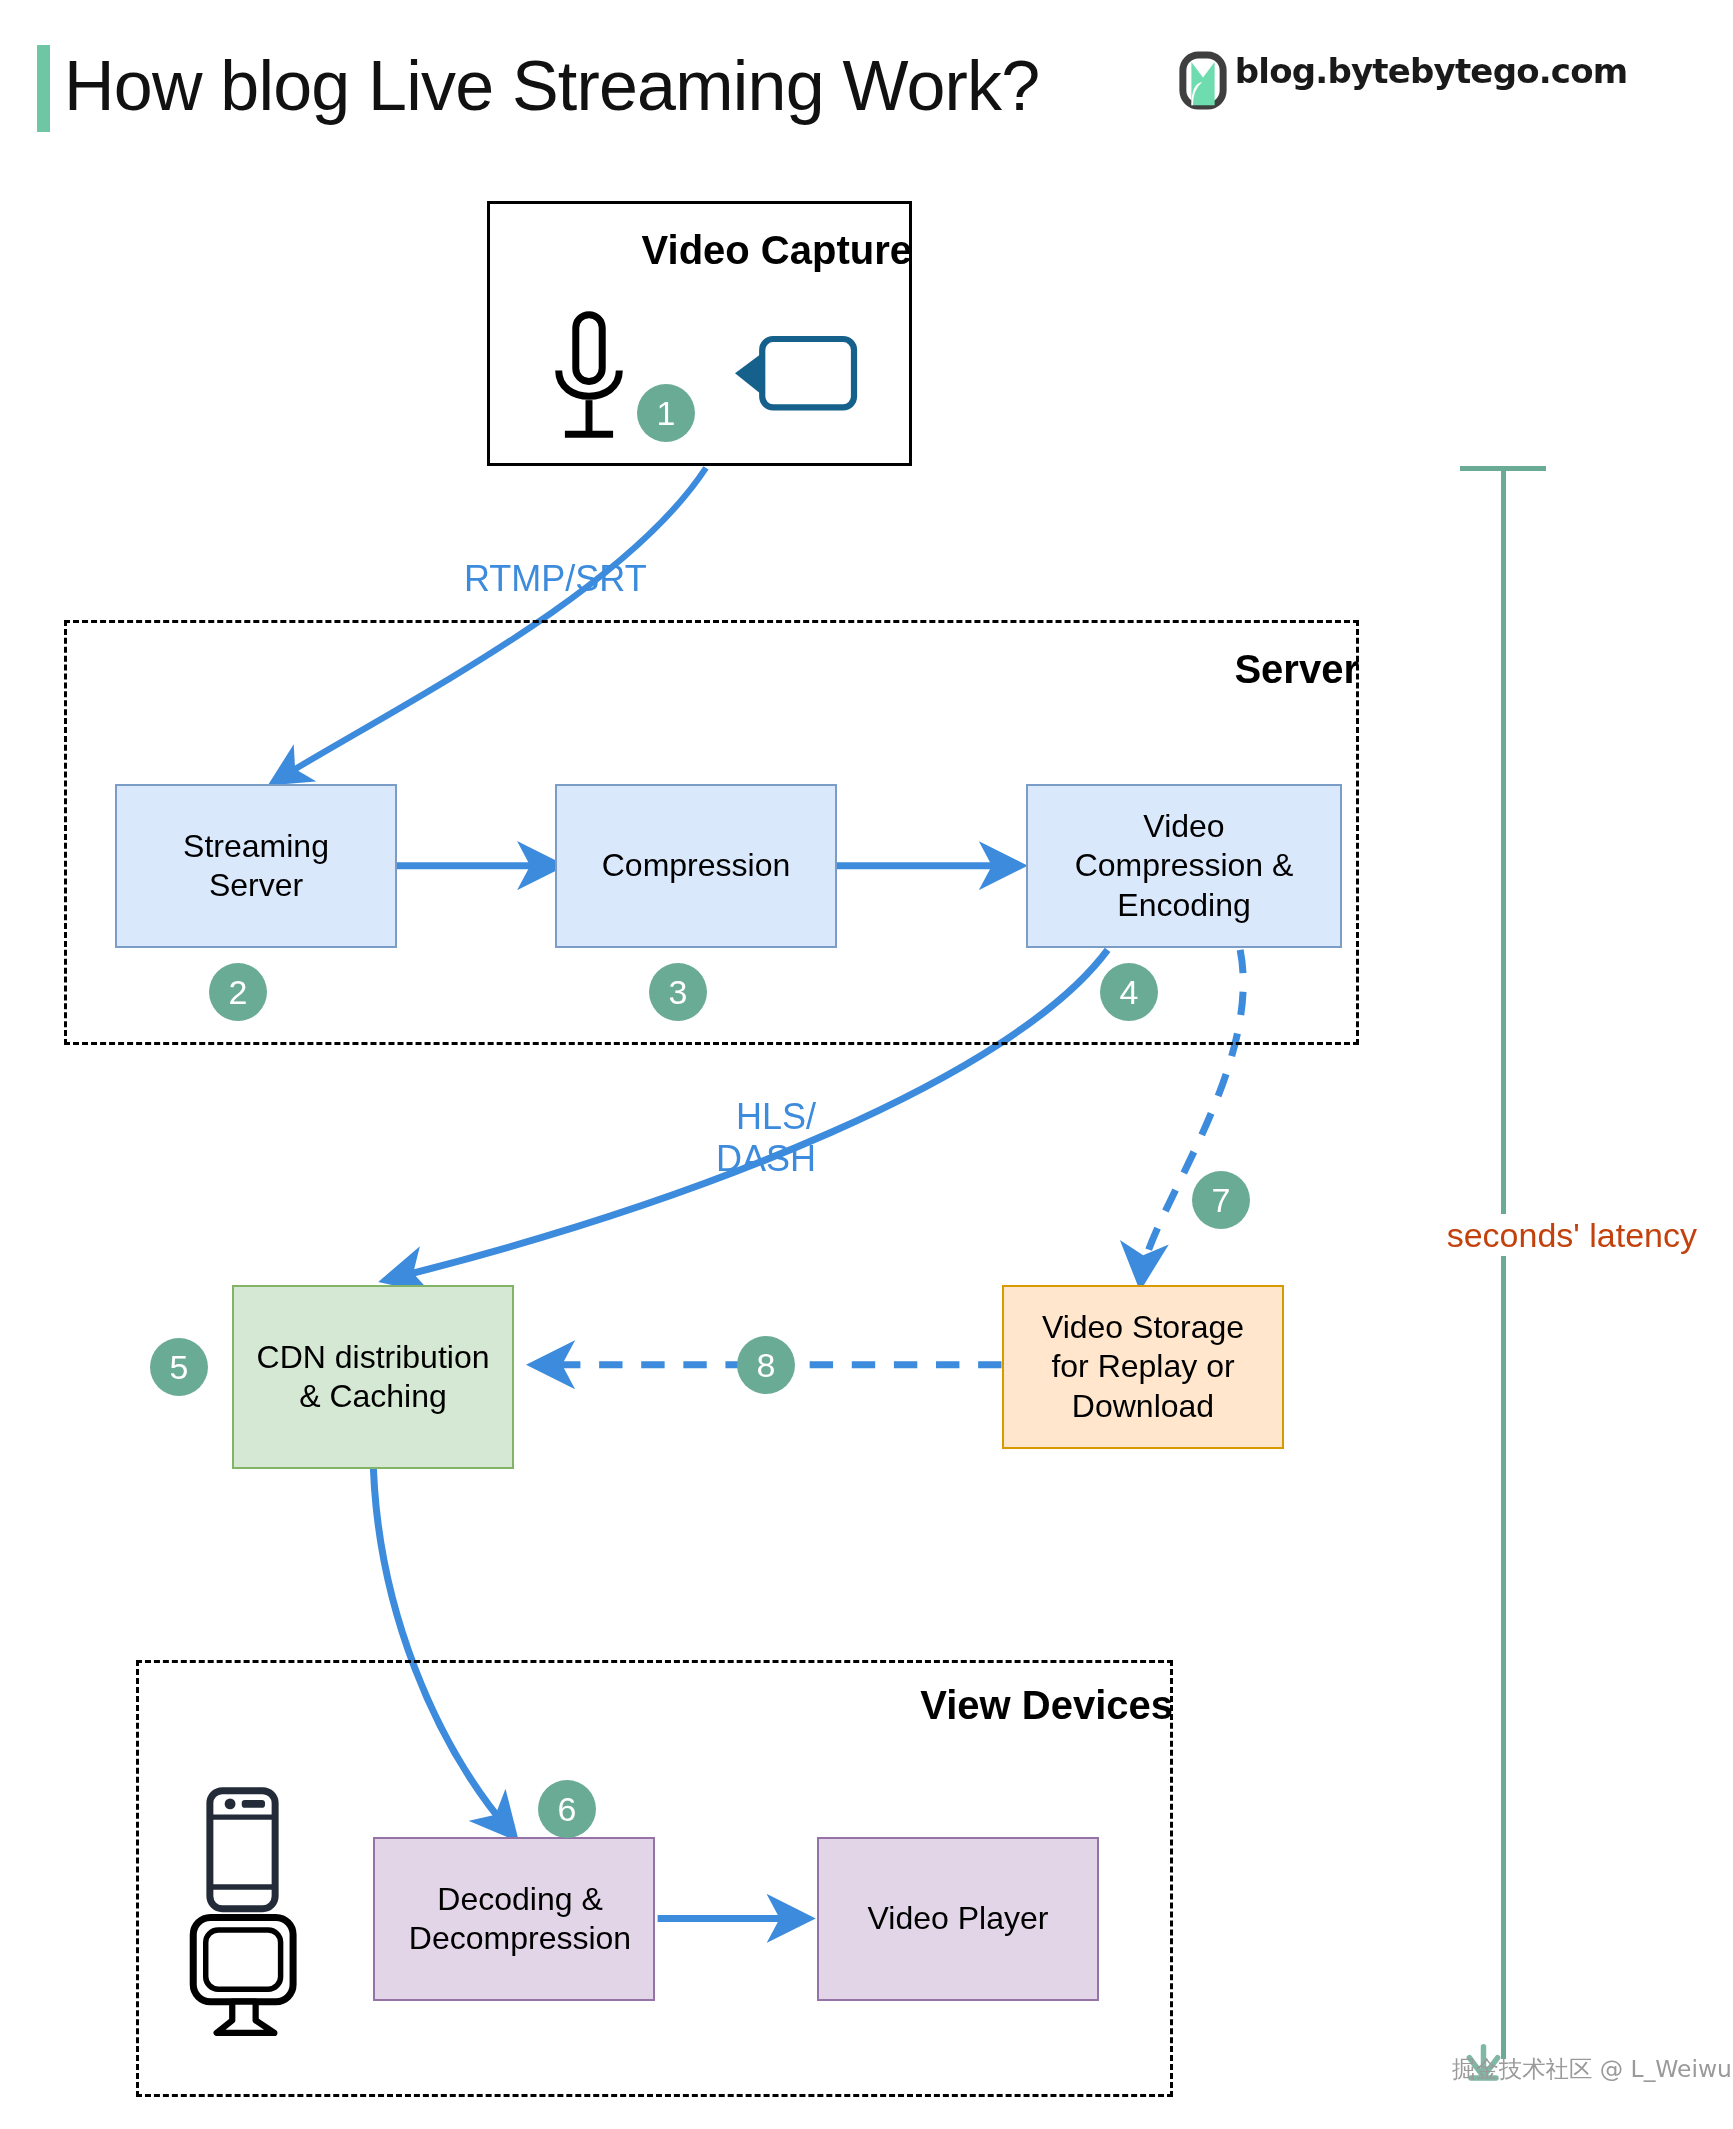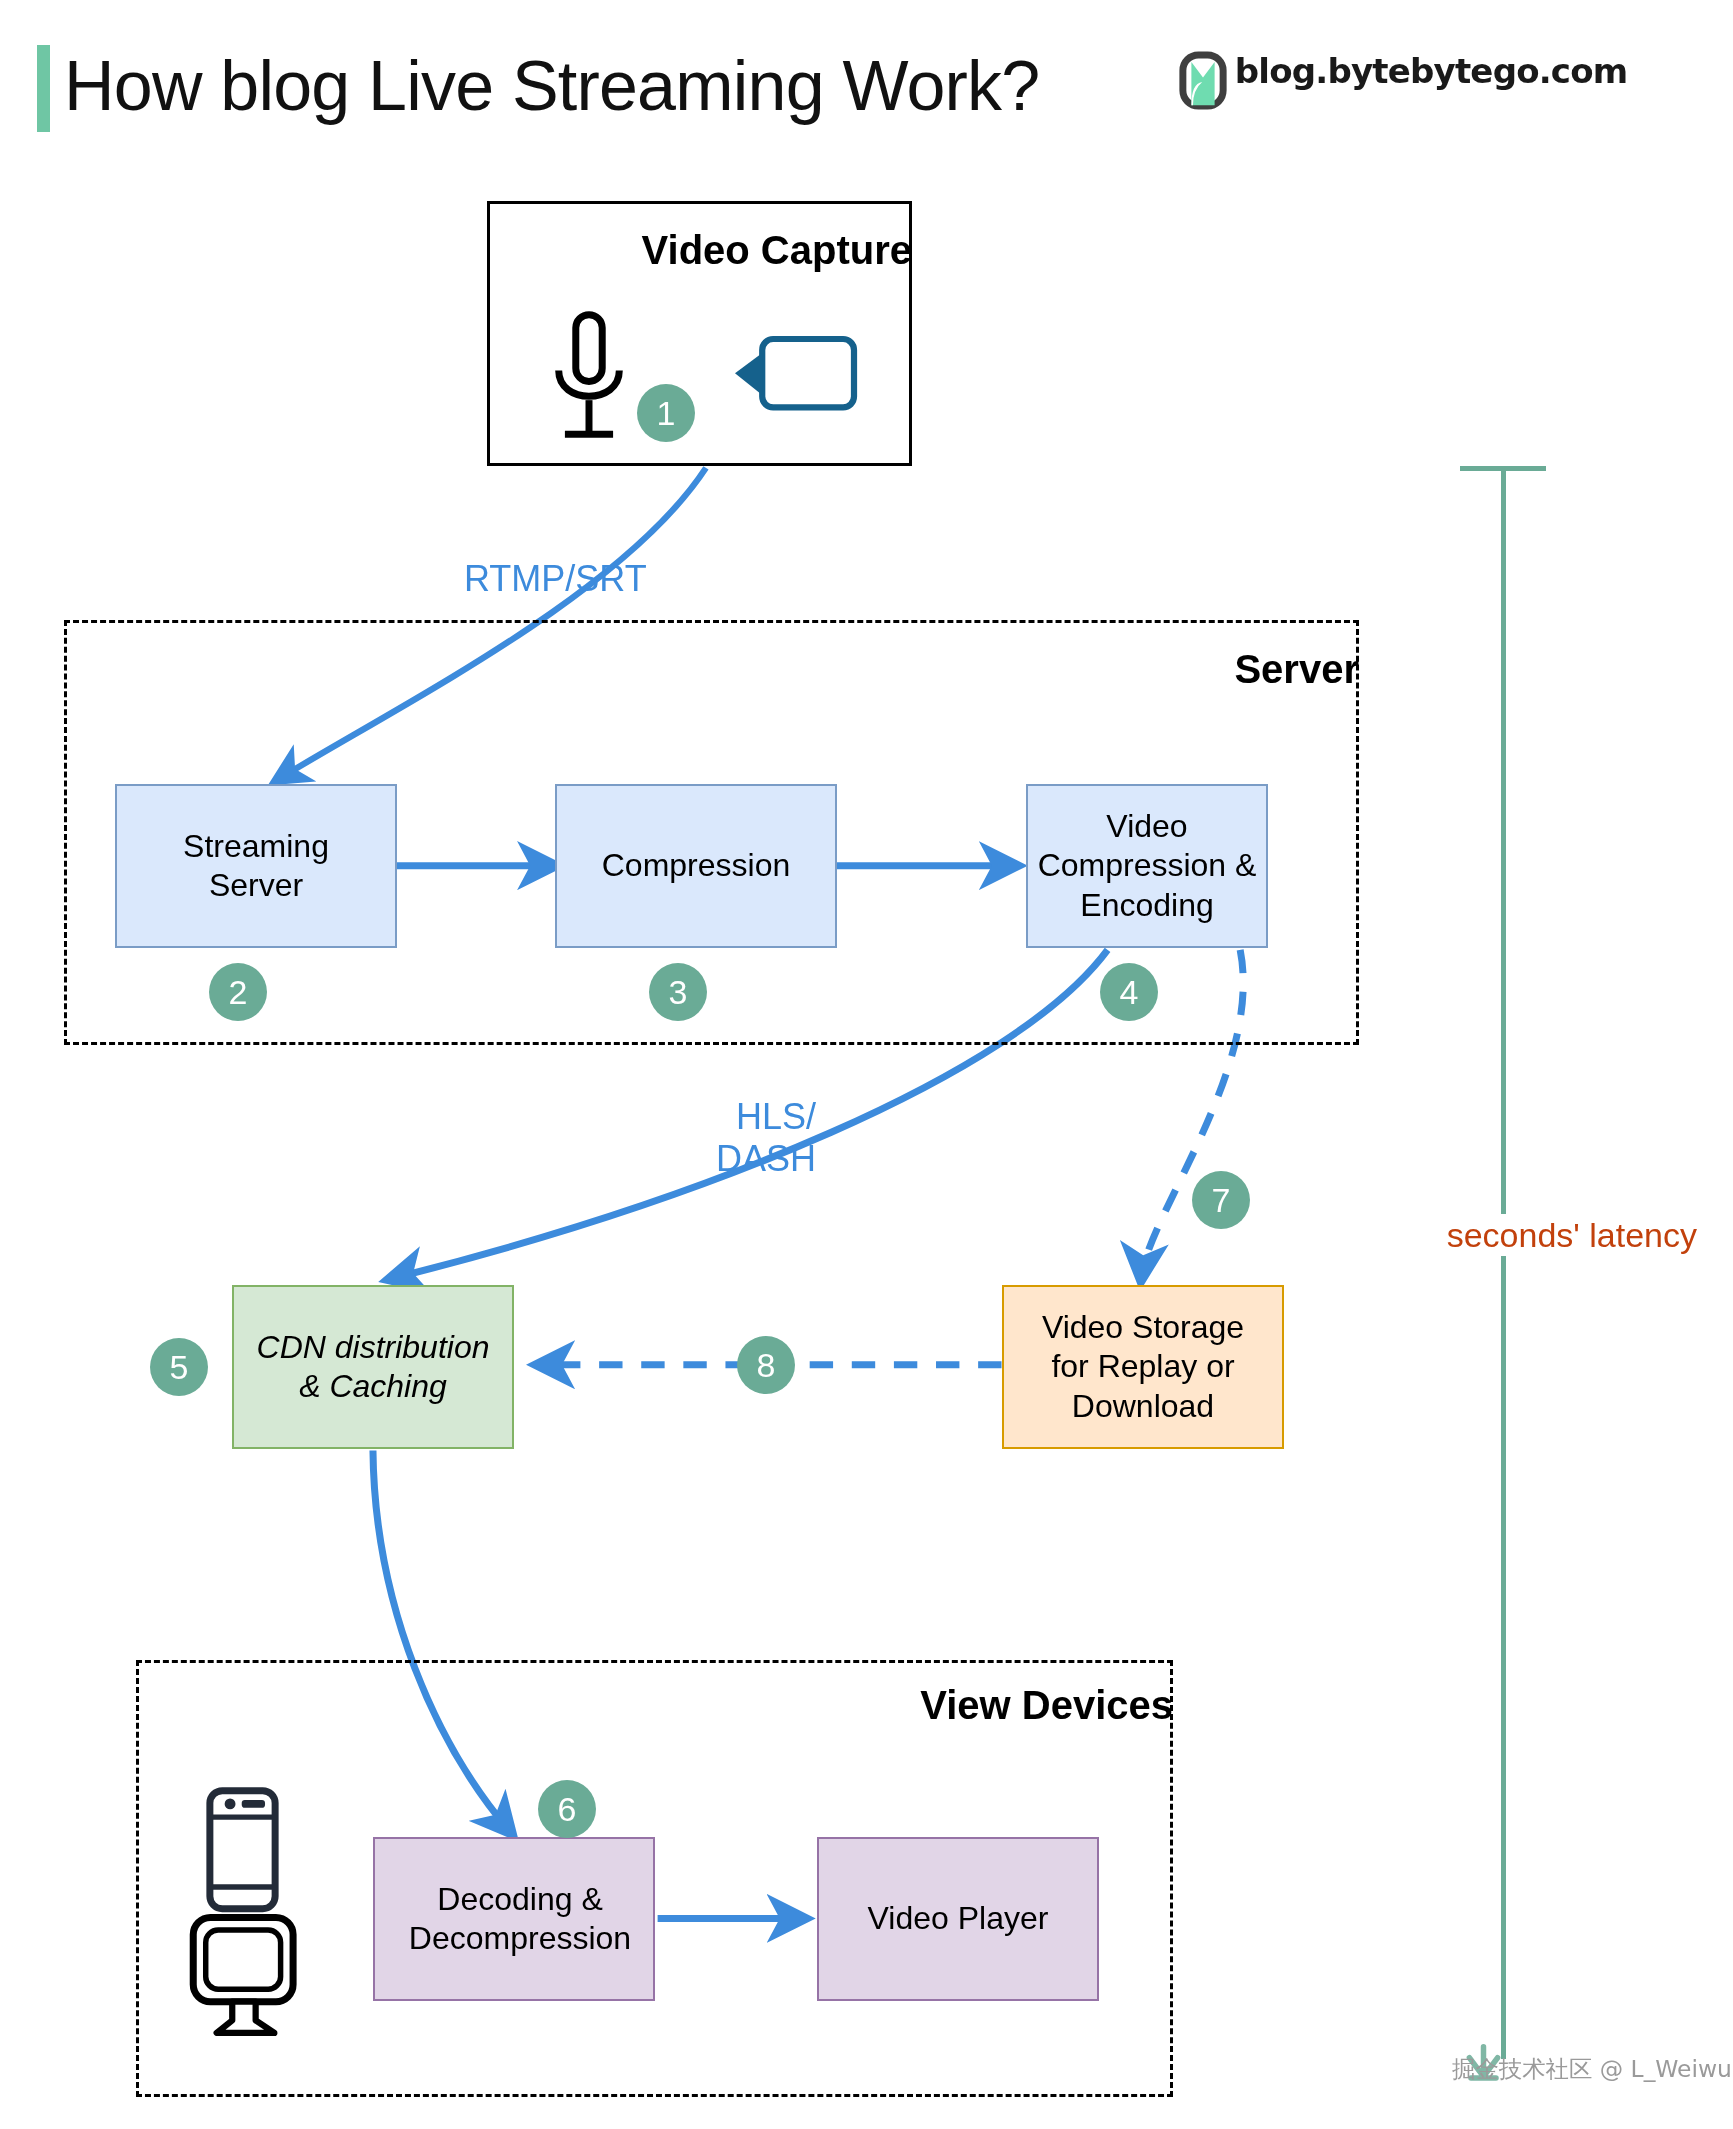--- a/index.html
+++ b/index.html
@@ -114,31 +114,31 @@
     <span style="white-space:pre-line;">Streaming
 Server</span>
   </div>
   <div class="badge" style="left:209px;top:963px;">2</div>
 
   <div class="box blue-box" style="left:555px;top:784px;width:282px;height:164px;">
     <span style="white-space:pre-line;">Compression</span>
   </div>
   <div class="badge" style="left:649px;top:963px;">3</div>
 
-  <div class="box blue-box" style="left:1026px;top:784px;width:242px;height:164px;">
+  <div class="box blue-box" style="left:1026px;top:784px;width:316px;height:164px;">
     <span style="white-space:pre-line;">Video
 Compression &amp;
 Encoding</span>
   </div>
   <div class="badge" style="left:1100px;top:963px;">4</div>
 
   <div class="edge-label" style="left:716px;top:1096px;text-align:right;">HLS/
 DASH</div>
 
-  <div class="box green-box" style="left:232px;top:1285px;width:282px;height:164px;font-style:italic;">
+  <div class="box green-box" style="left:232px;top:1285px;width:282px;height:184px;">
     <span style="white-space:pre-line;">CDN distribution
 &amp; Caching</span>
   </div>
   <div class="badge" style="left:150px;top:1338px;">5</div>
 
   <div class="box orange-box" style="left:1002px;top:1285px;width:282px;height:164px;">
     <span style="white-space:pre-line;">Video Storage
 for Replay or
 Download</span>
   </div>

